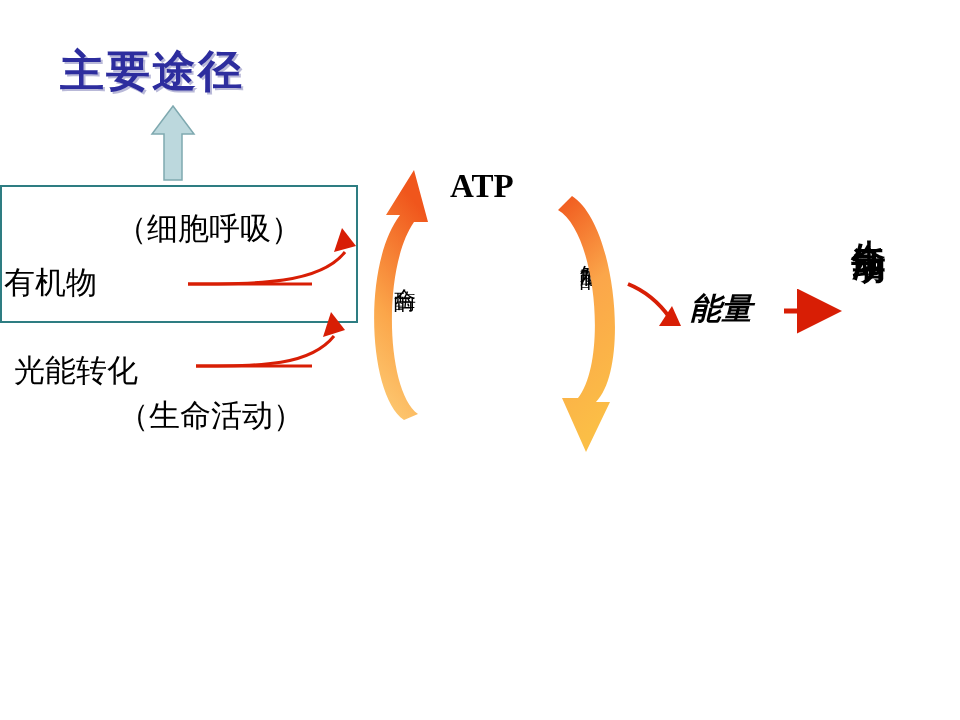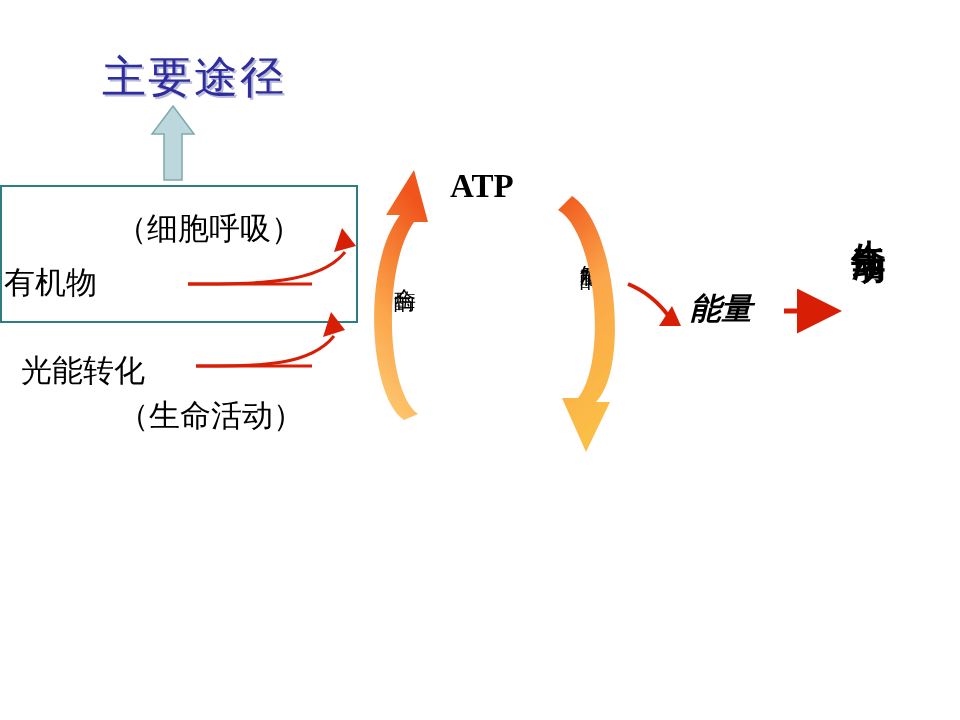--- a/index.html
+++ b/index.html
@@ -16,29 +16,28 @@
   #stage {
     position: relative;
     width: 960px;
     height: 720px;
   }
   .abs { position: absolute; }
 
   
   #title {
     left: 60px;
-    top: 48px;
-    font-family: "DejaVu Sans", "Liberation Sans", sans-serif;
-    font-weight: normal;
+    top: 42px;
+    font-family: "DejaVu Sans", "Liberation Sans", sans-serif;
+    font-weight: bold;
     font-size: 44px;
     color: #2d2d9e;
     letter-spacing: 2px;
     text-shadow: 2px 2px 0 #b9b9d8;
     white-space: nowrap;
-    margin-left: 42px;
   }
 
   
   #up-arrow {
     left: 150px;
     top: 104px;
     width: 46px;
     height: 78px;
   }
 
@@ -64,21 +63,21 @@
     top: 208px;
     font-size: 31px;
   }
   #organic {
     left: 4px;
     top: 262px;
     font-size: 31px;
     text-align: center;
   }
   #light-conv {
-    left: 21px;
+    left: 14px;
     top: 350px;
     font-size: 31px;
   }
   #photosyn {
     left: 118px;
     top: 395px;
     font-size: 31px;
   }
 
   

